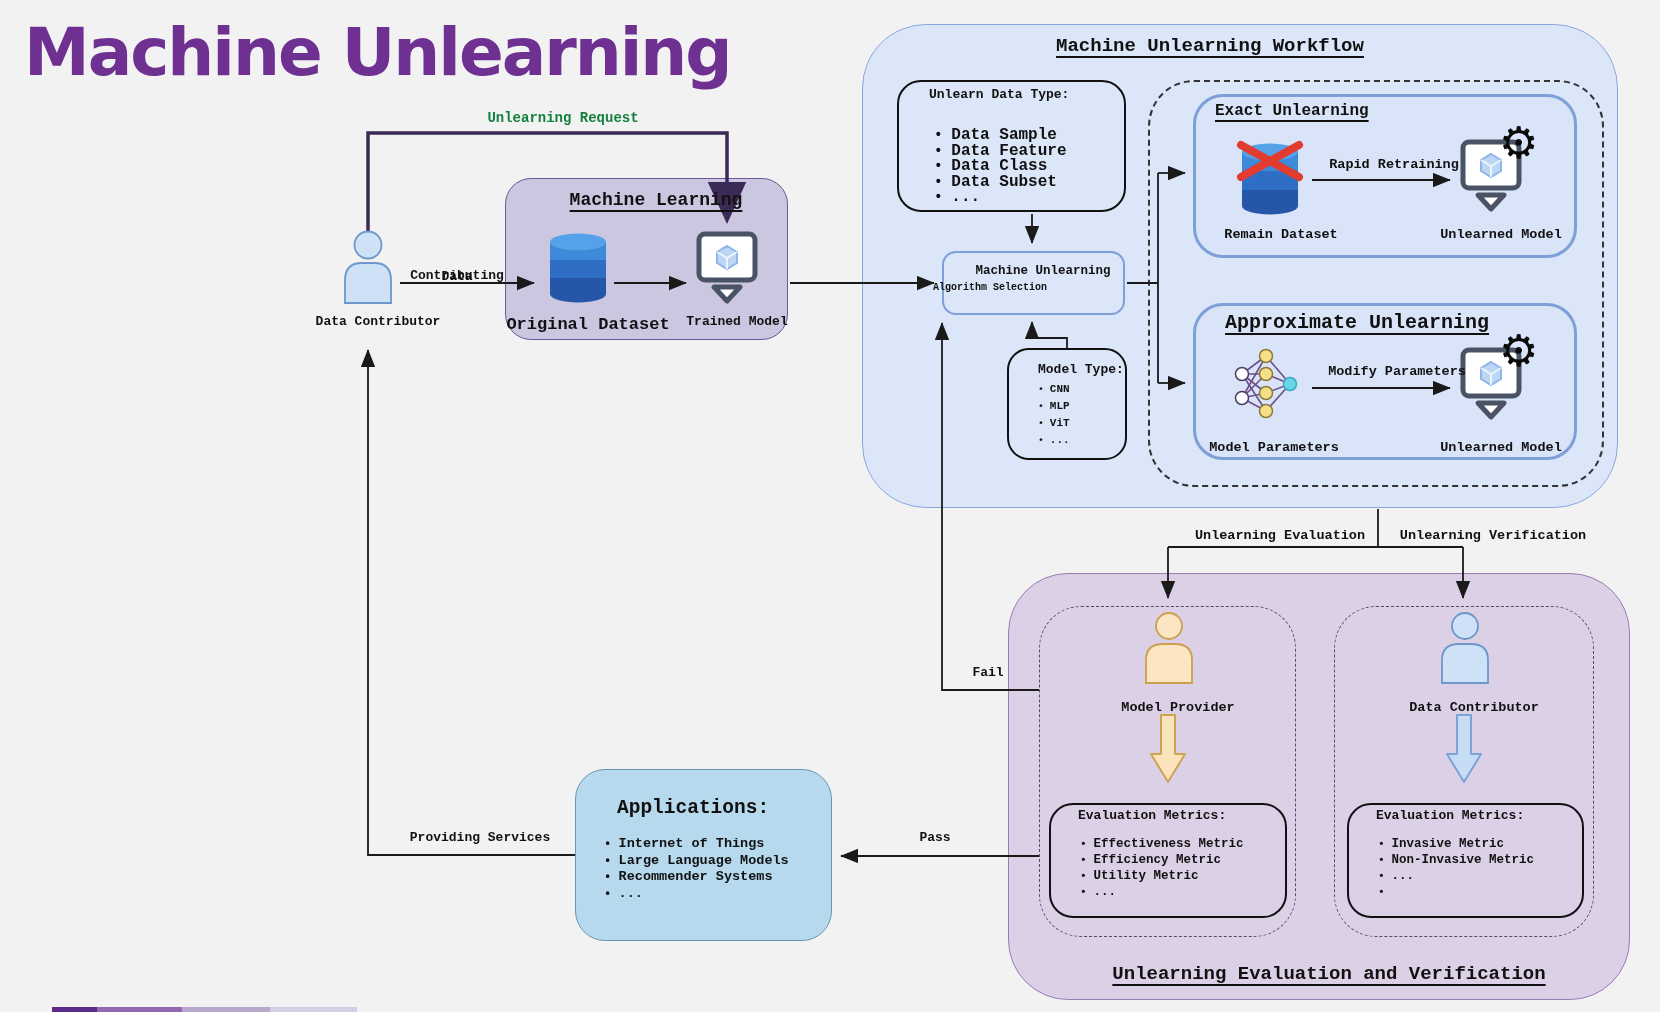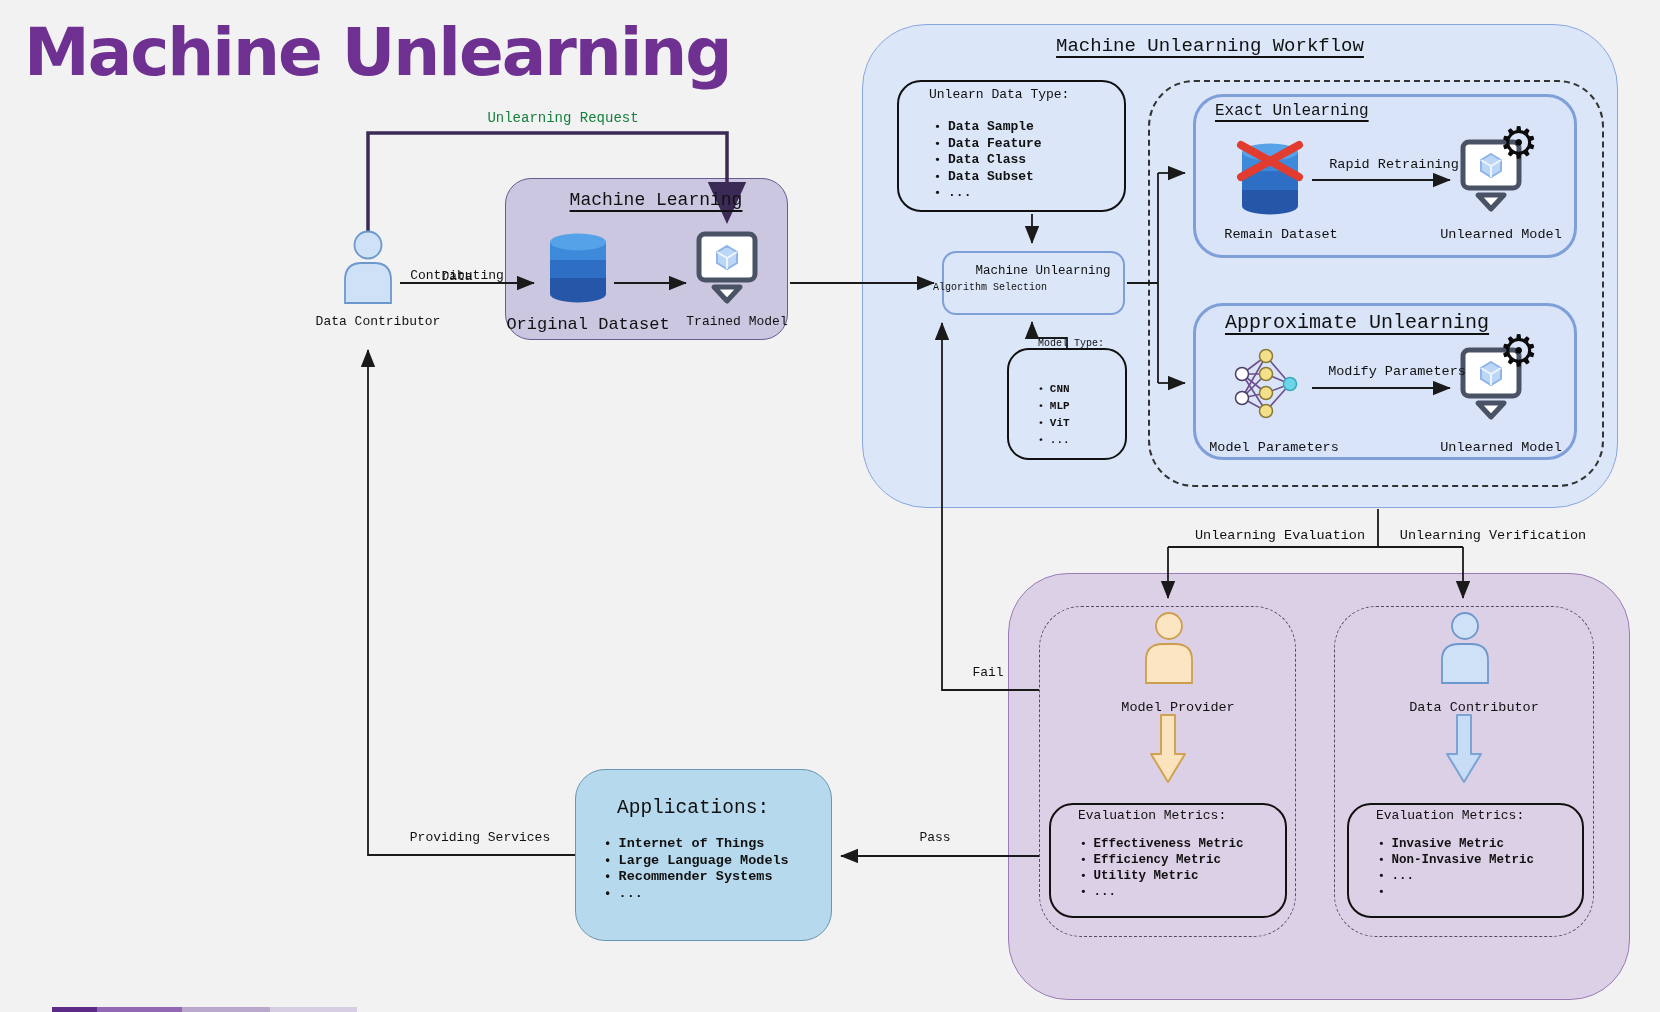--- a/index.html
+++ b/index.html
@@ -1,19 +1,19 @@
 <!DOCTYPE html>
 <html><head>
 <meta charset="utf-8">
 <style>
   html,body{margin:0;padding:0;background:#f2f2f3;}
   #canvas{position:relative;width:1660px;height:1012px;background:#f2f2f3;overflow:hidden;
           font-family:"Liberation Mono",monospace;}
   .box{position:absolute;box-sizing:border-box;}
-  .mono{position:absolute;font-family:"Liberation Mono",monospace;font-weight:normal;color:#111;
+  .mono{position:absolute;font-family:"Liberation Mono",monospace;font-weight:bold;color:#111;
         white-space:nowrap;line-height:1.15;padding-left:20px;}
   .c{transform:translateX(-50%);}
   .u{text-decoration:underline;text-underline-offset:5px;text-decoration-thickness:2px;}
   .blist{position:absolute;font-family:"Liberation Mono",monospace;font-weight:bold;color:#111;
          white-space:nowrap;}
   .brow::before{content:"\2022\00a0";font-size:0.9em;}
   svg{position:absolute;left:0;top:0;overflow:visible;}
   .icon{position:absolute;}
   #page-title{position:absolute;left:24px;top:14px;font-family:"DejaVu Sans",sans-serif;
               font-weight:800;font-size:66px;letter-spacing:-2px;color:#6e3192;}
@@ -197,32 +197,32 @@
   <div class="mono c" style="left:447px;top:270px;font-size:13px;">Data</div>
   <div class="mono c" style="left:368px;top:315px;font-size:13px;">Data Contributor</div>
 
   <div class="mono c u" style="left:646px;top:190px;font-size:18px;">Machine Learning</div>
   <div class="mono c" style="left:578px;top:315px;font-size:17px;">Original Dataset</div>
   <div class="mono c" style="left:727px;top:315px;font-size:13px;">Trained Model</div>
 
   <div class="mono c u" style="left:1200px;top:36px;font-size:19px;">Machine Unlearning Workflow</div>
 
   <div class="mono" style="left:909px;top:88px;font-size:13px;">Unlearn Data Type:</div>
-  <div class="blist" style="left:934px;top:119px;font-size:13px;line-height:15.5px;">
+  <div class="blist" style="left:934px;top:128px;font-size:16px;line-height:15.5px;">
     <div class="brow">Data Sample</div>
     <div class="brow">Data Feature</div>
     <div class="brow">Data Class</div>
     <div class="brow">Data Subset</div>
     <div class="brow">...</div>
   </div>
 
   <div class="mono c" style="left:1033px;top:264px;font-size:12.5px;">Machine Unlearning</div>
   <div class="mono c" style="left:980px;top:282px;font-size:10px;">Algorithm Selection</div>
 
-  <div class="mono" style="left:1018px;top:338px;font-size:10px;">Model Type:</div>
+  <div class="mono" style="left:1018px;top:363px;font-size:13px;">Model Type:</div>
   <div class="blist" style="left:1038px;top:381px;font-size:11px;line-height:16px;">
     <div class="brow">CNN</div>
     <div class="brow">MLP</div>
     <div class="brow">ViT</div>
     <div class="brow">...</div>
   </div>
 
   <div class="mono u" style="left:1195px;top:102px;font-size:16px;">Exact Unlearning</div>
   <div class="mono c" style="left:1384px;top:157px;font-size:13.5px;">Rapid Retraining</div>
   <div class="mono c" style="left:1271px;top:227px;font-size:13.5px;">Remain Dataset</div>
@@ -251,20 +251,21 @@
   </div>
 
   <div class="mono" style="left:1356px;top:809px;font-size:13px;">Evaluation Metrics:</div>
   <div class="blist" style="left:1378px;top:836px;font-size:12.5px;line-height:16px;">
     <div class="brow">Invasive Metric</div>
     <div class="brow">Non-Invasive Metric</div>
     <div class="brow">...</div>
     <div class="brow"></div>
   </div>
 
+  <div class="mono c u" style="left:1319px;top:964px;font-size:19px;">Unlearning Evaluation and Verification</div>
 
   <div class="mono" style="left:597px;top:797px;font-size:19.5px;">Applications:</div>
   <div class="blist" style="left:604px;top:836px;font-size:13.5px;line-height:16.5px;">
     <div class="brow">Internet of Things</div>
     <div class="brow">Large Language Models</div>
     <div class="brow">Recommender Systems</div>
     <div class="brow">...</div>
   </div>
 
 </div>

